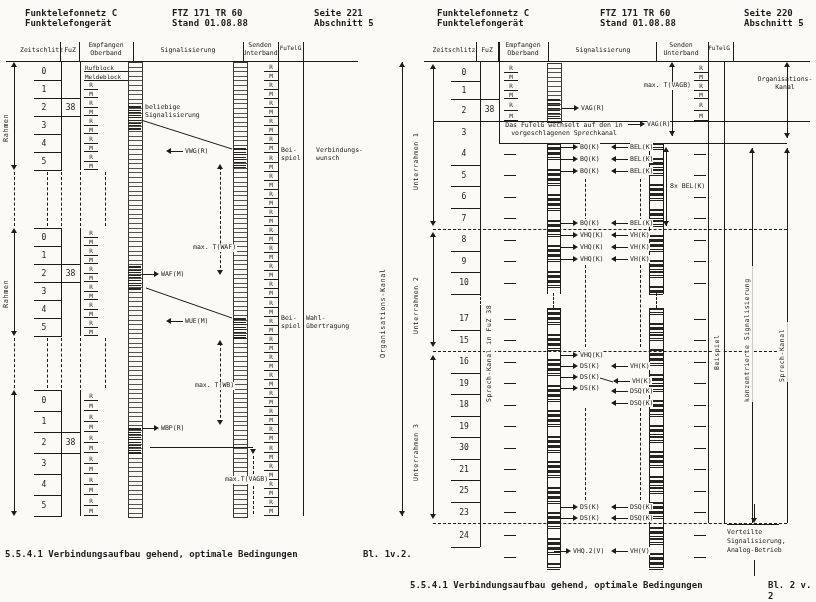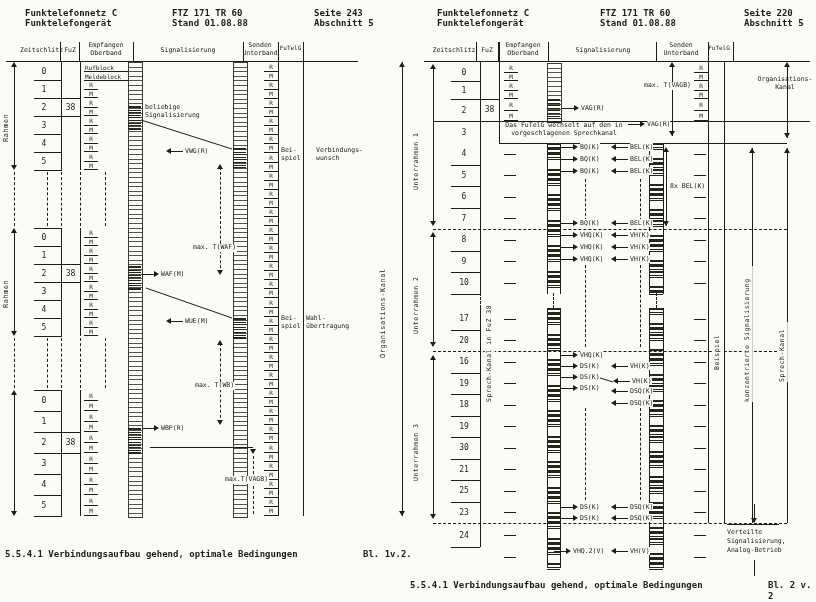--- a/index.html
+++ b/index.html
@@ -22,21 +22,21 @@
   .tri{width:0;height:0;position:relative}
   svg{position:absolute;left:0;top:0;z-index:2}
 </style>
 </head>
 <body>
 
 <div class="t b fs9" style="left:25px;top:8px">Funktelefonnetz C</div>
 <div class="t b fs9" style="left:25px;top:18px">Funktelefongerät</div>
 <div class="t b fs9" style="left:172px;top:8px">FTZ 171 TR 60</div>
 <div class="t b fs9" style="left:172px;top:18px">Stand 01.08.88</div>
-<div class="t b fs9" style="left:314px;top:8px">Seite 243</div>
+<div class="t b fs9" style="left:314px;top:8px">Seite 221</div>
 <div class="t b fs9" style="left:314px;top:18px">Abschnitt 5</div>
 
 <div class="t fs65 c" style="left:20px;top:47px;width:40px">Zeitschlitz</div>
 <div class="t fs65 c" style="left:61px;top:47px;width:18px">FuZ</div>
 <div class="t fs65 c" style="left:81px;top:42px;width:50px">Empfangen
 Oberband</div>
 <div class="t fs65 c" style="left:138px;top:47px;width:100px">Signalisierung</div>
 <div class="t fs65 c" style="left:242px;top:42px;width:36px">Senden
 Unterband</div>
 <div class="t fs6 c" style="left:278px;top:44px;width:25px">FuTelG</div>
@@ -336,21 +336,21 @@
 <div class="abs" style="left: 451px; top: 207.5px; width: 29px; height: 0px; border-top: 1px solid rgb(28, 28, 28);"></div>
 <div class="abs" style="left: 449px; top: 213.75px; width: 30px; text-align: center; font-size: 8px;">7</div>
 <div class="abs" style="left: 449px; top: 235.25px; width: 30px; text-align: center; font-size: 8px;">8</div>
 <div class="abs" style="left: 451px; top: 250.5px; width: 29px; height: 0px; border-top: 1px solid rgb(28, 28, 28);"></div>
 <div class="abs" style="left: 449px; top: 256.75px; width: 30px; text-align: center; font-size: 8px;">9</div>
 <div class="abs" style="left: 451px; top: 272px; width: 29px; height: 0px; border-top: 1px solid rgb(28, 28, 28);"></div>
 <div class="abs" style="left: 449px; top: 278.25px; width: 30px; text-align: center; font-size: 8px;">10</div>
 <div class="abs" style="left: 451px; top: 293.5px; width: 29px; height: 0px; border-top: 1px solid rgb(28, 28, 28);"></div>
 <div class="abs" style="left: 449px; top: 314.25px; width: 30px; text-align: center; font-size: 8px;">17</div>
 <div class="abs" style="left: 451px; top: 329.5px; width: 29px; height: 0px; border-top: 1px solid rgb(28, 28, 28);"></div>
-<div class="abs" style="left: 449px; top: 335.75px; width: 30px; text-align: center; font-size: 8px;">20</div>
+<div class="abs" style="left: 449px; top: 335.75px; width: 30px; text-align: center; font-size: 8px;">15</div>
 <div class="abs" style="left: 449px; top: 357.25px; width: 30px; text-align: center; font-size: 8px;">16</div>
 <div class="abs" style="left: 451px; top: 372.5px; width: 29px; height: 0px; border-top: 1px solid rgb(28, 28, 28);"></div>
 <div class="abs" style="left: 449px; top: 378.75px; width: 30px; text-align: center; font-size: 8px;">19</div>
 <div class="abs" style="left: 451px; top: 394px; width: 29px; height: 0px; border-top: 1px solid rgb(28, 28, 28);"></div>
 <div class="abs" style="left: 449px; top: 400.25px; width: 30px; text-align: center; font-size: 8px;">18</div>
 <div class="abs" style="left: 451px; top: 415.5px; width: 29px; height: 0px; border-top: 1px solid rgb(28, 28, 28);"></div>
 <div class="abs" style="left: 449px; top: 421.75px; width: 30px; text-align: center; font-size: 8px;">19</div>
 <div class="abs" style="left: 451px; top: 437px; width: 29px; height: 0px; border-top: 1px solid rgb(28, 28, 28);"></div>
 <div class="abs" style="left: 449px; top: 443.25px; width: 30px; text-align: center; font-size: 8px;">30</div>
 <div class="abs" style="left: 451px; top: 458.5px; width: 29px; height: 0px; border-top: 1px solid rgb(28, 28, 28);"></div>

